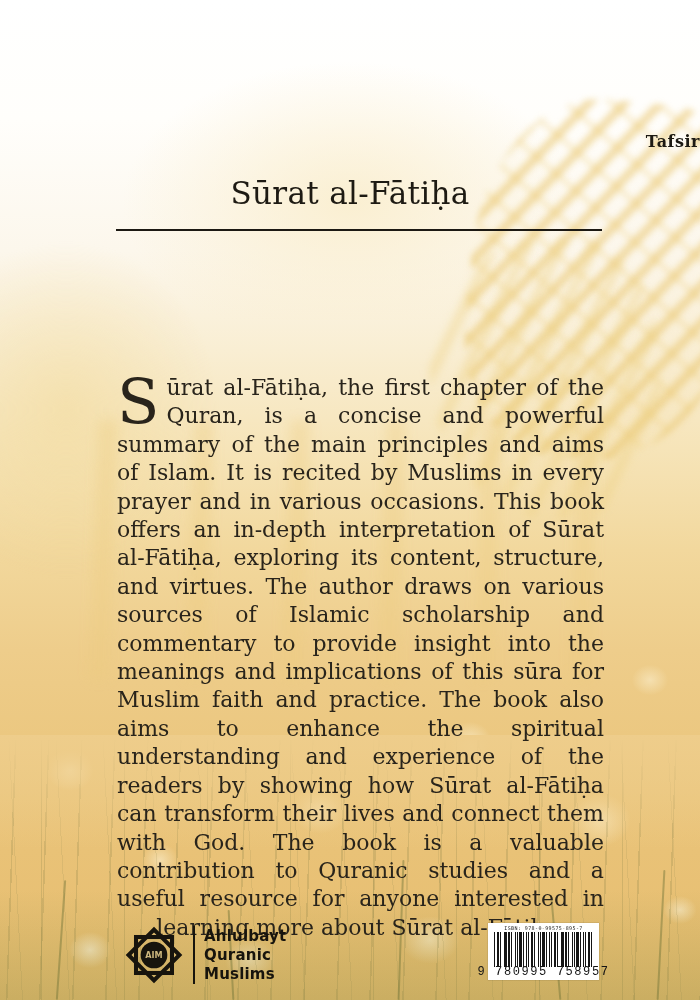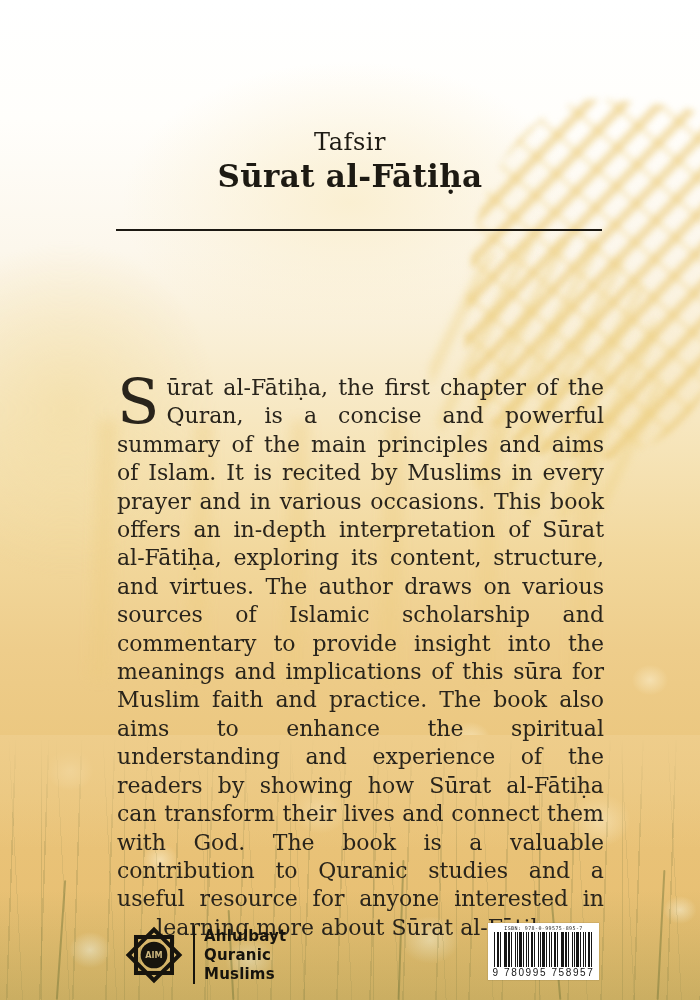--- a/index.html
+++ b/index.html
@@ -99,24 +99,24 @@
   .stem3 { left: 400px; bottom: 0; height: 140px; transform: rotate(2deg); }
   .stem4 { left: 555px; bottom: 0; height: 100px; transform: rotate(-5deg); }
   .stem5 { left: 660px; bottom: 0; height: 130px; transform: rotate(3deg); }
 
   
   .title-block {
     position: absolute; top: 128px; left: 0; width: 700px;
     text-align: center; color: #1d1a13;
   }
   .title-small {
-    font-size: 24px; font-weight: normal; letter-spacing: 0.5px; line-height: 28px;
+    font-size: 16px; font-weight: bold; letter-spacing: 0.5px; line-height: 28px; text-align: right;
   }
   .title-main {
-    font-size: 31px; font-weight: bold; letter-spacing: 0.3px; line-height: 40px; margin-top: 0;
+    font-size: 31px; font-weight: normal; letter-spacing: 0.3px; line-height: 40px; margin-top: 17px;
   }
   .title-divider {
     position: absolute; top: 229px; left: 116px; width: 486px; height: 2px;
     background: #1c1913;
   }
 
   
   .body-text {
     position: absolute; top: 352px; left: 117px; width: 487px;
     font-size: 22px; line-height: 28.4px;
@@ -157,22 +157,22 @@
   }
   .barcode-bars {
     width: 100px; height: 35px; margin-top: 1px;
     background: repeating-linear-gradient(90deg,
       #141414 0 1.2px,  #ffffff 1.2px 2.6px,
       #141414 2.6px 4.9px, #ffffff 4.9px 6.0px,
       #141414 6.0px 7.0px, #ffffff 7.0px 9.6px,
       #141414 9.6px 10.6px, #ffffff 10.6px 11.4px);
   }
   .barcode-digits {
-    font-family: Liberation Sans, sans-serif;
-    font-size: 10px; line-height: 11px; letter-spacing: 1.6px;
+    font-family: Liberation Mono, monospace;
+    font-size: 12px; line-height: 11px; letter-spacing: 1.6px;
     color: #141414; white-space: nowrap;
   }
 </style>
 </head>
 <body>
 
 <div class="cover">
 
   <div class="wash wash-title-halo"></div>
   <div class="wash fern-top-right"></div>

